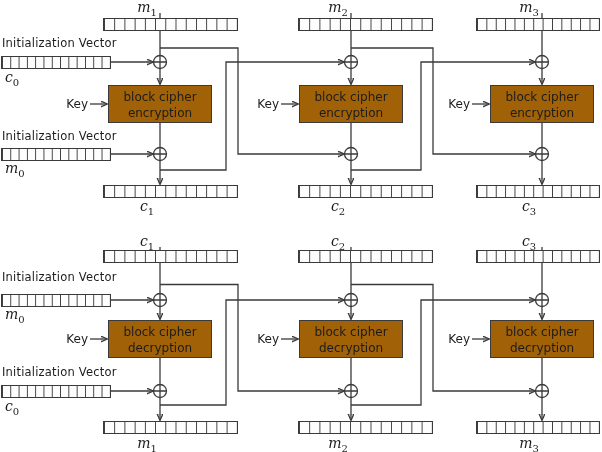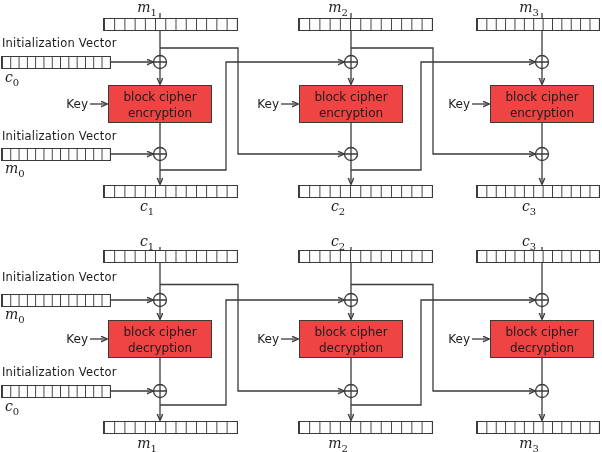--- a/index.html
+++ b/index.html
@@ -18,21 +18,21 @@
   .math { font:italic 14px/14px "DejaVu Serif", serif; }
   .math sub { font-size:10px; font-style:normal; line-height:0; }
   .bits {
     position:absolute; height:13px; box-sizing:border-box;
     border:1.4px solid #3a3a3a; background-color:#fdfdfd;
     background-image:linear-gradient(90deg, #3a3a3a 1.2px, rgba(0,0,0,0) 1.2px);
     background-size:calc(100%/13) 100%;
   }
   .cbox {
     position:absolute; box-sizing:border-box; width:104px; height:38px;
-    border:1.5px solid #3a3a3a; background:#ef4444; text-align:center;
+    border:1.5px solid #3a3a3a; background:#a16207; text-align:center;
     font:12px/16px "DejaVu Sans", sans-serif; padding-top:2.5px;
   }
 </style>
 </head>
 <body>
 
 <div id="canvas">
 
   <svg class="wires" width="602" height="452">
     <defs>

